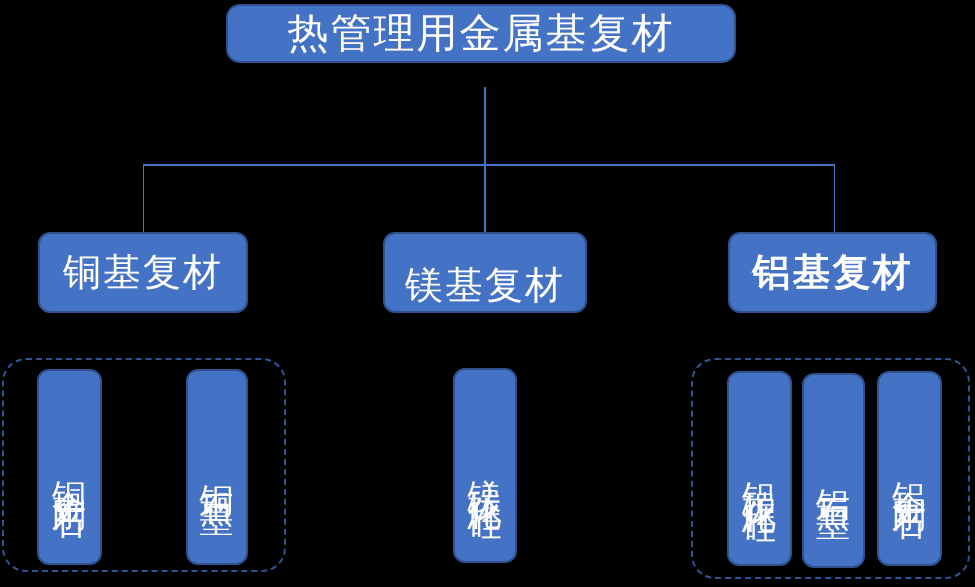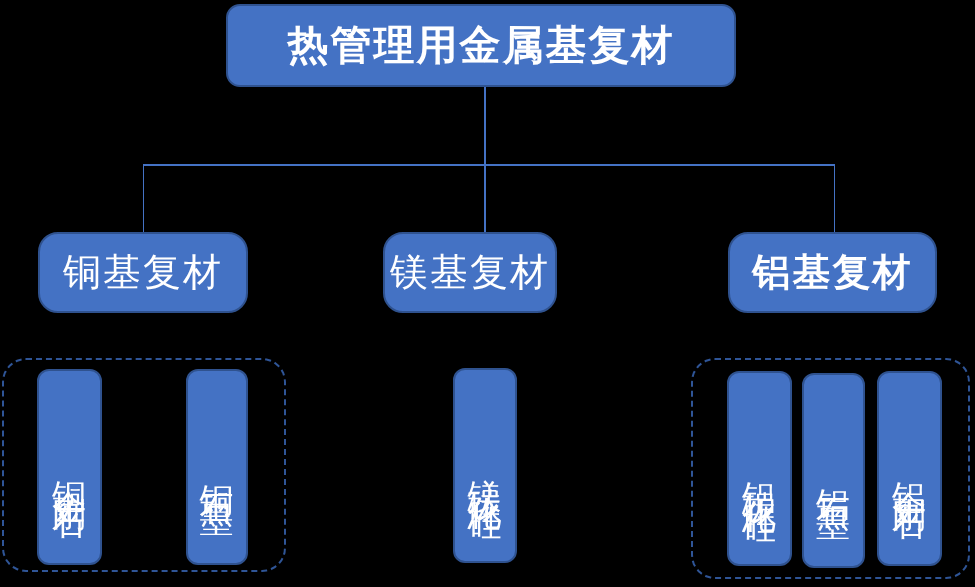--- a/index.html
+++ b/index.html
@@ -19,34 +19,33 @@
     position: absolute;
     box-sizing: border-box;
     background: #4472C4;
     border: 2.5px solid #2F528F;
     display: flex;
     align-items: center;
     justify-content: center;
     color: #FFFFFF;
   }
   .root-node {
-    left: 226px; top: 4px; width: 510px; height: 83px;
+    left: 226px; top: 4px; width: 510px; height: 59px;
     border-radius: 14px;
     font-size: 41px;
     letter-spacing: 2px;
-    font-weight: bold;
   }
   .branch-node {
     top: 232px; height: 81px;
-    border-radius: 20px;
+    border-radius: 12px;
     font-size: 38px;
     letter-spacing: 2px;
   }
   .branch-copper    { left: 38px;  width: 210px; }
-  .branch-magnesium { left: 383px; width: 174px; }
+  .branch-magnesium { left: 383px; width: 204px; align-items: flex-end; }
   .branch-aluminum  { left: 728px; width: 209px; font-weight: bold; }
   .leaf-node {
     border-radius: 12px;
     font-size: 34px;
   }
   .leaf-node .vtext {
     writing-mode: vertical-rl;
     text-orientation: upright;
     letter-spacing: 9px;
     margin-bottom: -9px; 

